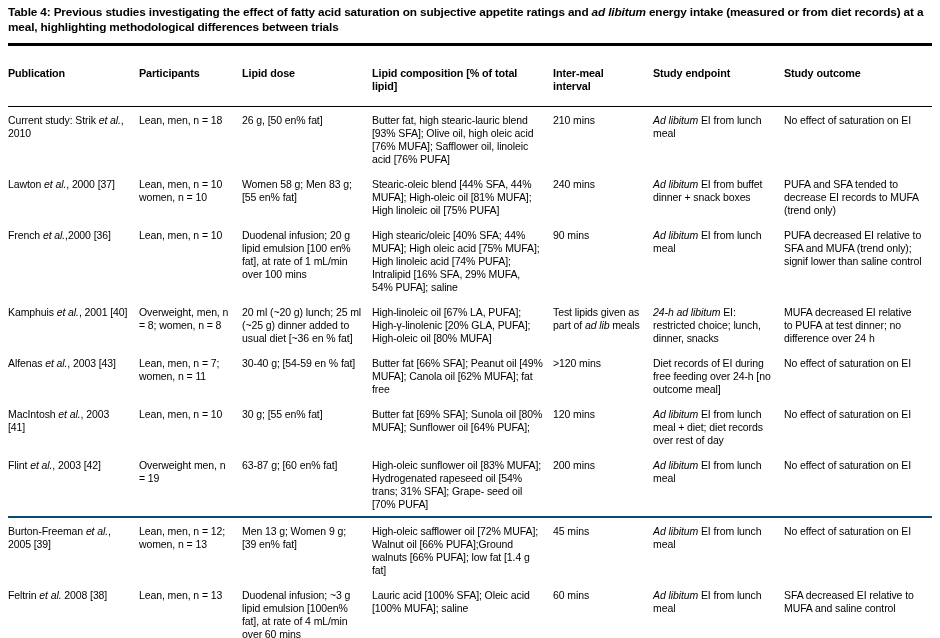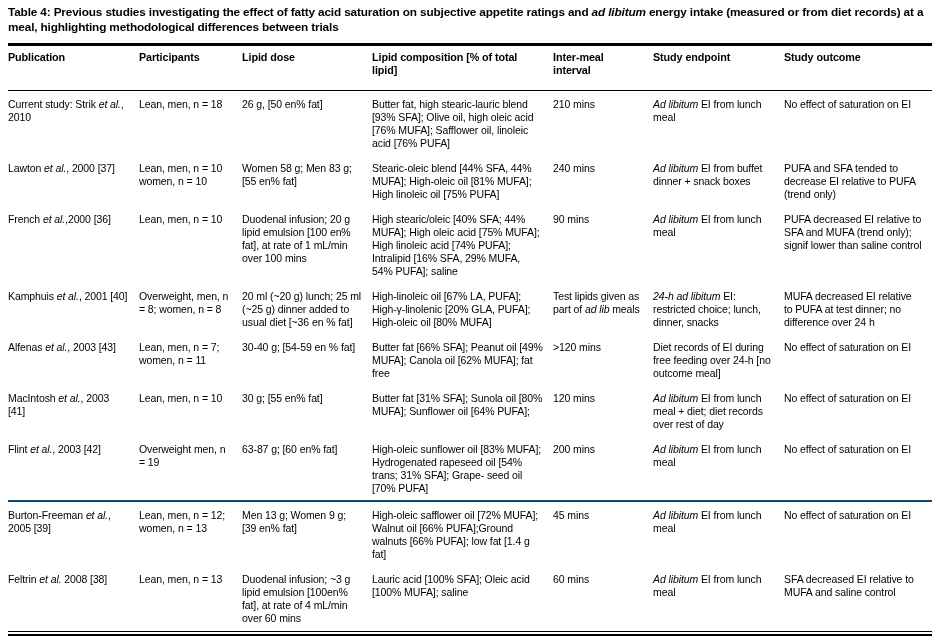--- a/index.html
+++ b/index.html
@@ -34,21 +34,21 @@
   col.c-interval { width: 100px; }
   col.c-endpoint { width: 131px; }
   col.c-outcome { width: 148px; }
   thead th {
     text-align: left;
     vertical-align: top;
     font-weight: bold;
     font-size: 10.8px;
     border-top: 3px solid #000;
     border-bottom: 1px solid #000;
-    padding: 5px 10px 13px 0;
+    padding: 21px 10px 13px 0;
   }
   tbody td {
     vertical-align: top;
     padding: 7px 10px 5px 0;
   }
   tr.section-start td { border-top: 2px solid #0c4a6e; }
   .bottom-rule {
     width: 924px;
     height: 5px;
     border-top: 1px solid #000;
@@ -93,21 +93,21 @@
           <td><i>Ad libitum</i> EI from lunch meal</td>
           <td>No effect of saturation on EI</td>
         </tr>
         <tr>
           <td>Lawton <i>et al.</i>, 2000 [37]</td>
           <td>Lean, men, n = 10 women, n = 10</td>
           <td>Women 58 g; Men 83 g; [55 en% fat]</td>
           <td>Stearic-oleic blend [44% SFA, 44% MUFA]; High-oleic oil [81% MUFA]; High linoleic oil [75% PUFA]</td>
           <td>240 mins</td>
           <td><i>Ad libitum</i> EI from buffet dinner + snack boxes</td>
-          <td>PUFA and SFA tended to decrease EI relative to PUFA (trend only)</td>
+          <td>PUFA and SFA tended to decrease EI records to MUFA (trend only)</td>
         </tr>
         <tr>
           <td>French <i>et al.</i>,2000 [36]</td>
           <td>Lean, men, n = 10</td>
           <td>Duodenal infusion; 20 g lipid emulsion [100 en% fat], at rate of 1 mL/min over 100 mins</td>
           <td>High stearic/oleic [40% SFA; 44% MUFA]; High oleic acid [75% MUFA]; High linoleic acid [74% PUFA]; Intralipid [16% SFA, 29% MUFA, 54% PUFA]; saline</td>
           <td>90 mins</td>
           <td><i>Ad libitum</i> EI from lunch meal</td>
           <td>PUFA decreased EI relative to SFA and MUFA (trend only); signif lower than saline control</td>
         </tr>
@@ -126,21 +126,21 @@
           <td>30-40 g; [54-59 en % fat]</td>
           <td>Butter fat [66% SFA]; Peanut oil [49% MUFA]; Canola oil [62% MUFA]; fat free</td>
           <td>&gt;120 mins</td>
           <td>Diet records of EI during free feeding over 24-h [no outcome meal]</td>
           <td>No effect of saturation on EI</td>
         </tr>
         <tr>
           <td>MacIntosh <i>et al.</i>, 2003 [41]</td>
           <td>Lean, men, n = 10</td>
           <td>30 g; [55 en% fat]</td>
-          <td>Butter fat [31% SFA]; Sunola oil [80% MUFA]; Sunflower oil [64% PUFA];</td>
+          <td>Butter fat [69% SFA]; Sunola oil [80% MUFA]; Sunflower oil [64% PUFA];</td>
           <td>120 mins</td>
           <td><i>Ad libitum</i> EI from lunch meal + diet; diet records over rest of day</td>
           <td>No effect of saturation on EI</td>
         </tr>
         <tr>
           <td>Flint <i>et al.</i>, 2003 [42]</td>
           <td>Overweight men, n = 19</td>
           <td>63-87 g; [60 en% fat]</td>
           <td>High-oleic sunflower oil [83% MUFA]; Hydrogenated rapeseed oil [54% trans; 31% SFA]; Grape- seed oil [70% PUFA]</td>
           <td>200 mins</td>

